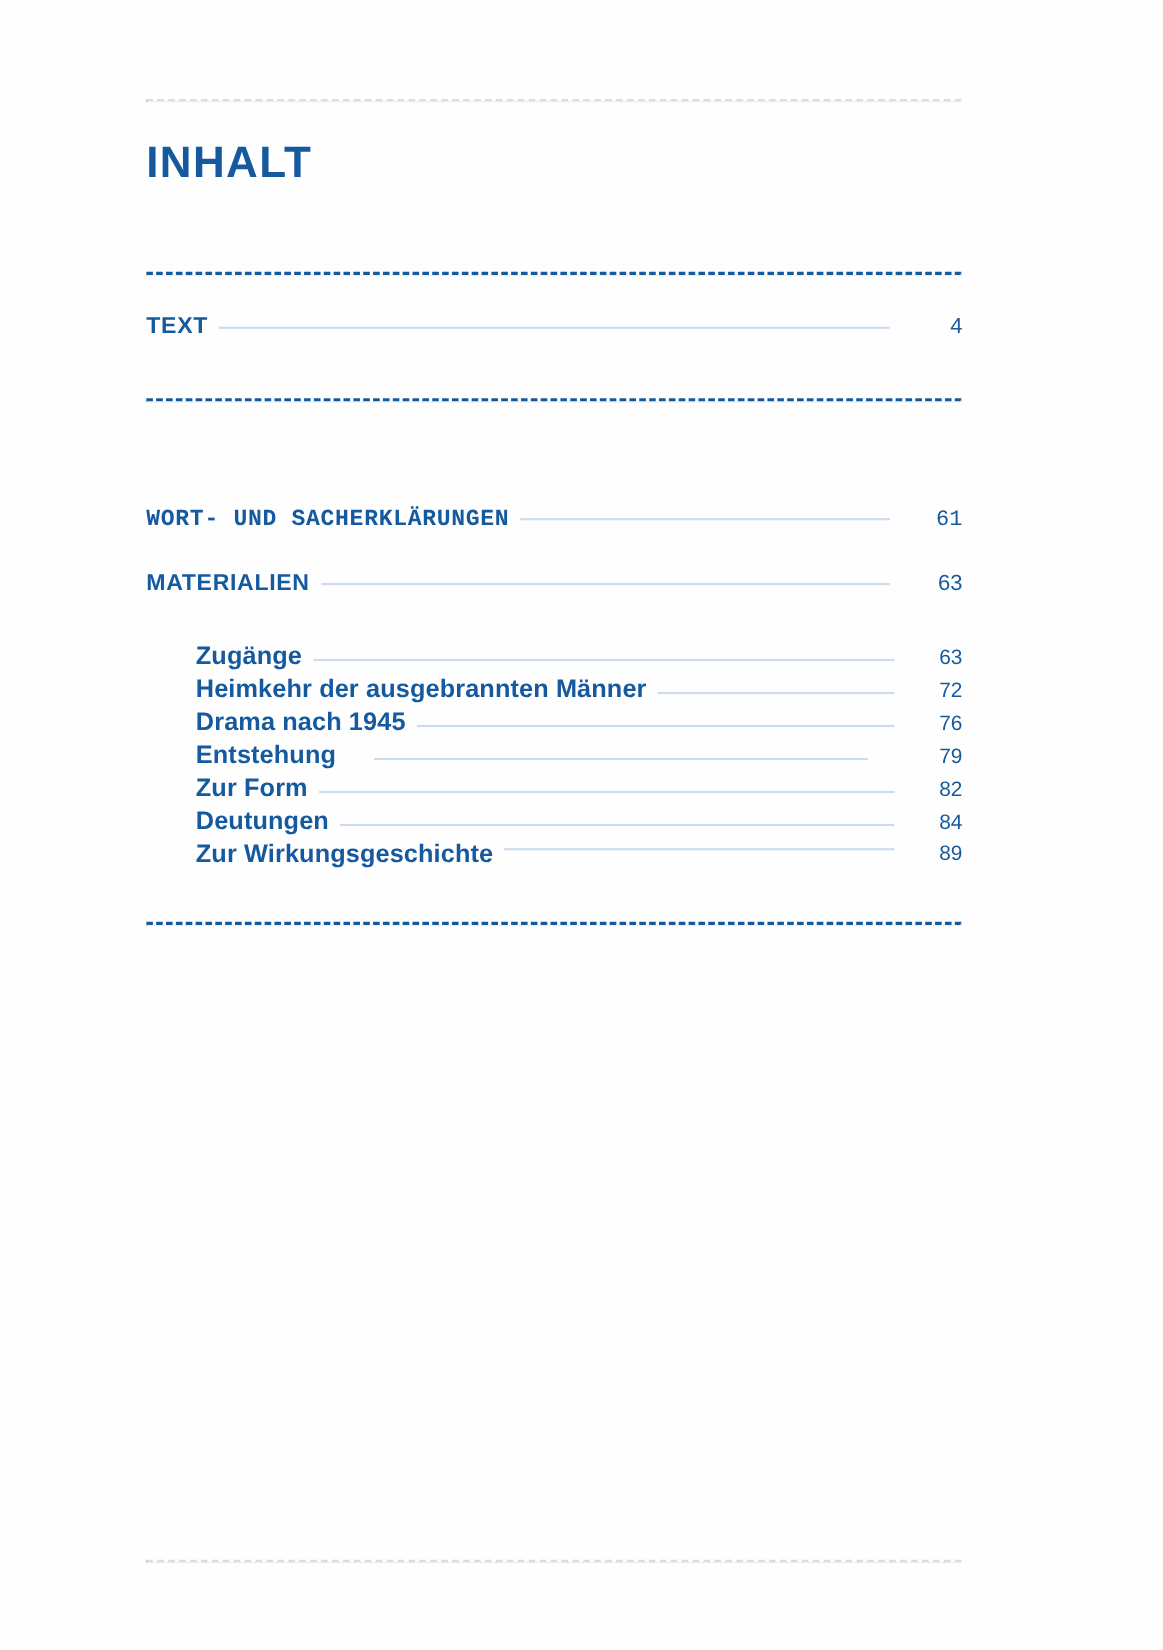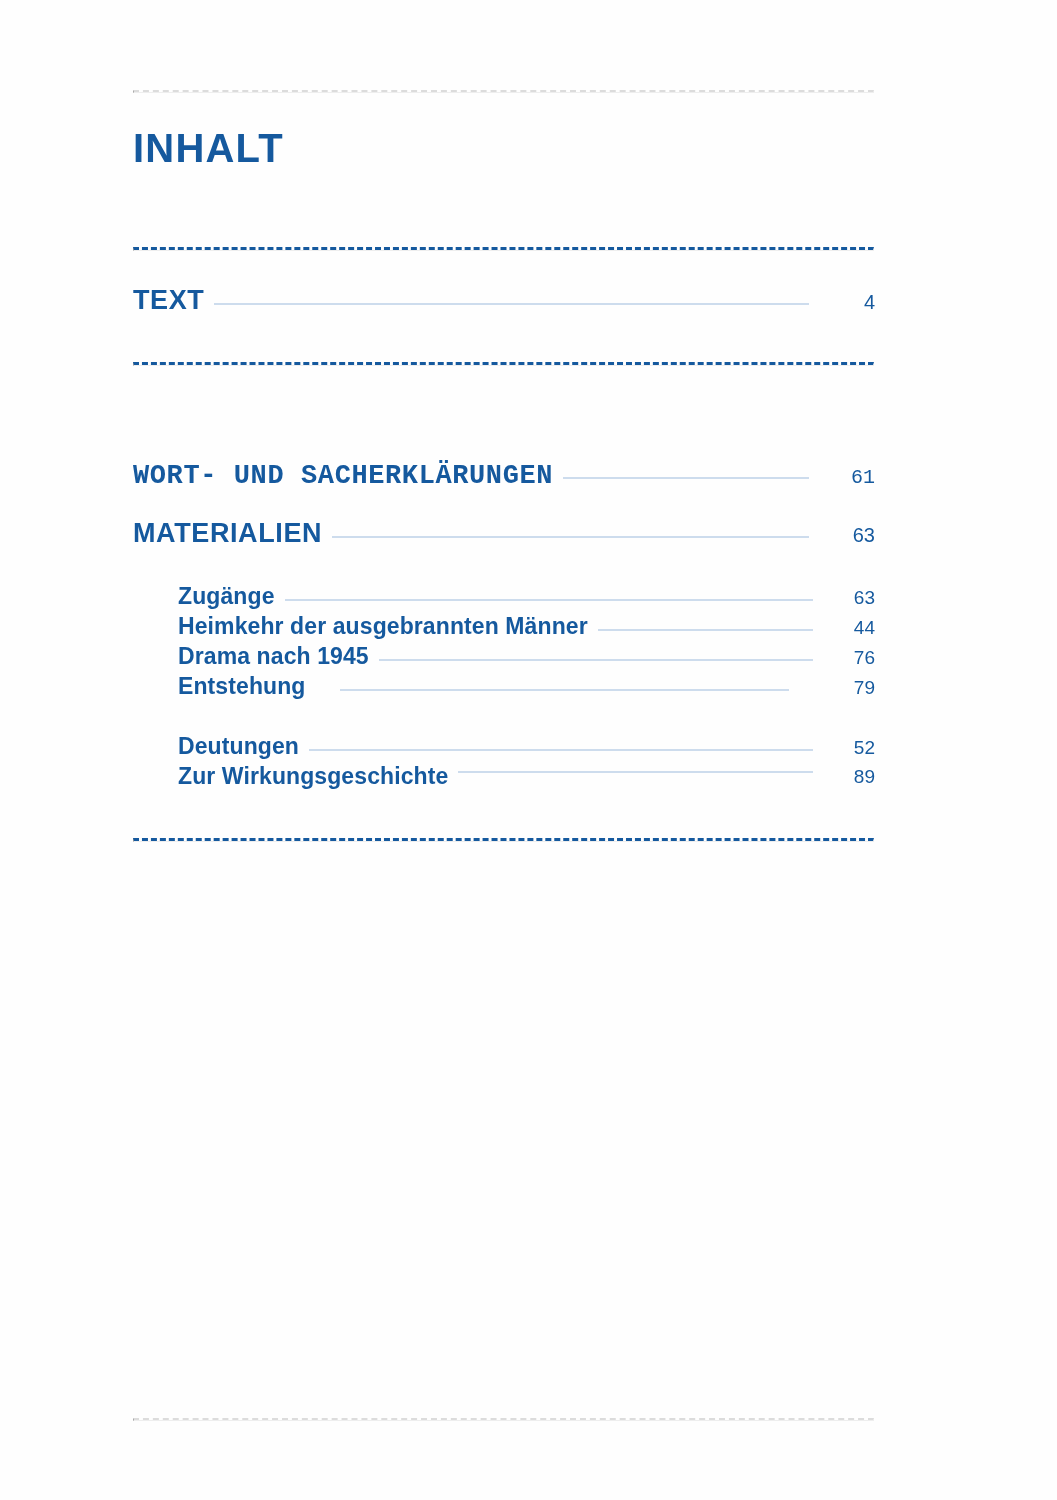--- a/index.html
+++ b/index.html
@@ -78,21 +78,21 @@
   }
   .toc-page {
     flex: 0 0 auto;
     color: #15599e;
     text-align: right;
     width: 40px;
   }
 
   
   .level-1 .toc-label {
-    font-size: 27px;
+    font-size: 21px;
     letter-spacing: 0.6px;
   }
   .level-1 .toc-page {
     font-size: 20px;
   }
   .level-1 .toc-leader {
     margin-right: 26px;
     top: -4px;
   }
 
@@ -161,40 +161,45 @@
 
   <div class="toc-row level-2 row-sub-0">
     <span class="toc-label">Zugänge</span>
     <span class="toc-leader"></span>
     <span class="toc-page">63</span>
   </div>
 
   <div class="toc-row level-2 row-sub-1">
     <span class="toc-label">Heimkehr der ausgebrannten Männer</span>
     <span class="toc-leader"></span>
-    <span class="toc-page">44</span>
+    <span class="toc-page">72</span>
   </div>
 
   <div class="toc-row level-2 row-sub-2">
     <span class="toc-label">Drama nach 1945</span>
     <span class="toc-leader"></span>
     <span class="toc-page">76</span>
   </div>
 
   <div class="toc-row level-2 row-sub-3">
     <span class="toc-label">Entstehung</span>
     <span class="toc-leader"></span>
     <span class="toc-page">79</span>
   </div>
 
+  <div class="toc-row level-2 row-sub-4">
+    <span class="toc-label">Zur Form</span>
+    <span class="toc-leader"></span>
+    <span class="toc-page">82</span>
+  </div>
 
   <div class="toc-row level-2 row-sub-5">
     <span class="toc-label">Deutungen</span>
     <span class="toc-leader"></span>
-    <span class="toc-page">52</span>
+    <span class="toc-page">84</span>
   </div>
 
   <div class="toc-row level-2 row-sub-6">
     <span class="toc-label">Zur Wirkungsgeschichte</span>
     <span class="toc-leader"></span>
     <span class="toc-page">89</span>
   </div>
 
   <hr class="rule rule-blue rule-bottom">
 

